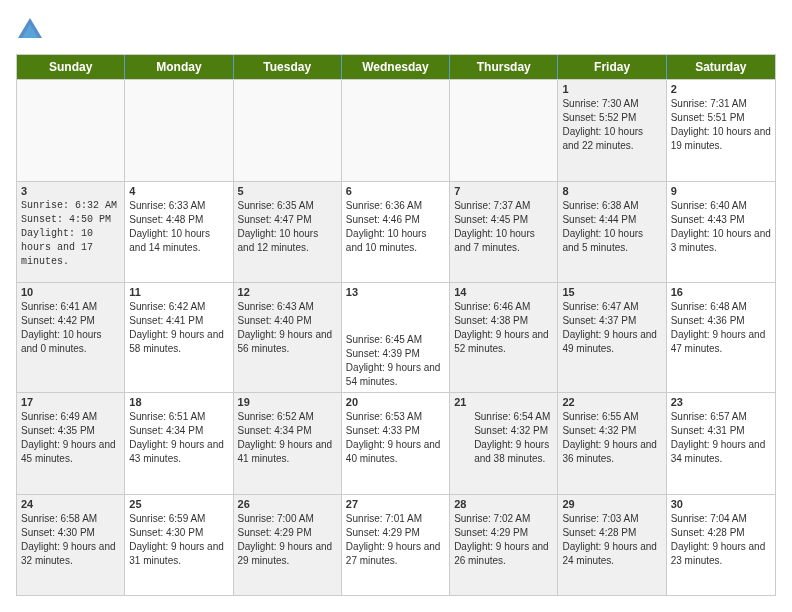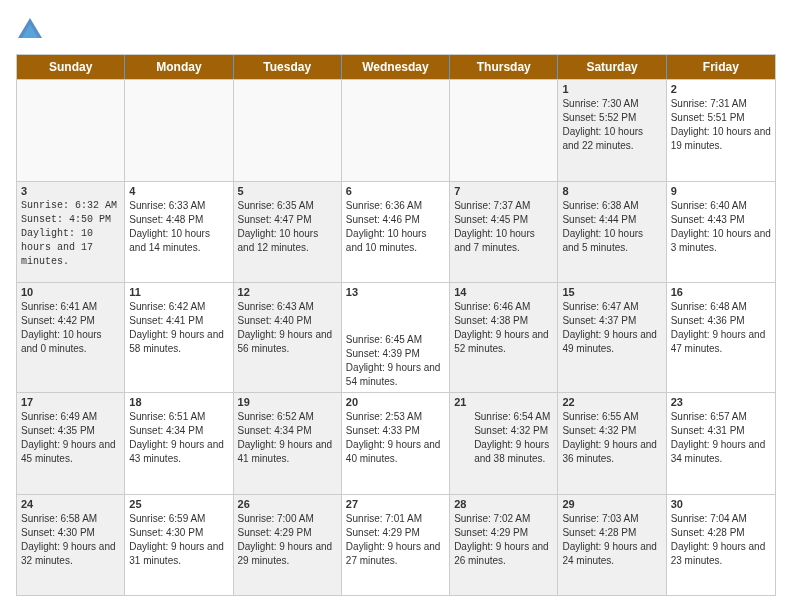--- a/index.html
+++ b/index.html
@@ -56,21 +56,21 @@
     }
     .calendar {
       flex: 1;
       display: flex;
       flex-direction: column;
       border: 1px solid #ccc;
     }
     .cal-header {
       display: grid;
       grid-template-columns: repeat(7, 1fr);
-      background: #a16207;
+      background: #4d7c0f;
     }
     .cal-header-cell {
       color: #fff;
       font-size: 12px;
       font-weight: bold;
       text-align: center;
       padding: 5px 2px;
       border-right: 1px solid #5a9ad0;
     }
     .cal-header-cell:last-child { border-right: none; }
@@ -132,22 +132,22 @@
     </div>
   </div>
 
   <div class="calendar">
     <div class="cal-header">
     <div class="cal-header-cell">Sunday</div>
         <div class="cal-header-cell">Monday</div>
         <div class="cal-header-cell">Tuesday</div>
         <div class="cal-header-cell">Wednesday</div>
         <div class="cal-header-cell">Thursday</div>
+        <div class="cal-header-cell">Friday</div>
         <div class="cal-header-cell">Saturday</div>
-        <div class="cal-header-cell">Friday</div>
       </div>
     <div class="cal-body">
     <div class="cal-row">
           <div class="cal-cell empty"></div>
           <div class="cal-cell empty"></div>
           <div class="cal-cell empty"></div>
           <div class="cal-cell empty"></div>
           <div class="cal-cell empty"></div>
           <div class="cal-cell shaded">
             <span class="day-num">1</span>
@@ -264,21 +264,21 @@
 Daylight: 9 hours and 43 minutes.</div>
           </div>
           <div class="cal-cell shaded">
             <span class="day-num">19</span>
             <div class="day-info" style="white-space: pre-line;">Sunrise: 6:52 AM
 Sunset: 4:34 PM
 Daylight: 9 hours and 41 minutes.</div>
           </div>
           <div class="cal-cell">
             <span class="day-num">20</span>
-            <div class="day-info" style="white-space: pre-line;">Sunrise: 2:53 AM
+            <div class="day-info" style="white-space: pre-line;">Sunrise: 6:53 AM
 Sunset: 4:33 PM
 Daylight: 9 hours and 40 minutes.</div>
           </div>
           <div class="cal-cell shaded">
             <span class="day-num">21</span>
             <div class="day-info" style="white-space: pre-line; margin-left: 20px;">Sunrise: 6:54 AM
 Sunset: 4:32 PM
 Daylight: 9 hours and 38 minutes.</div>
           </div>
           <div class="cal-cell shaded">

